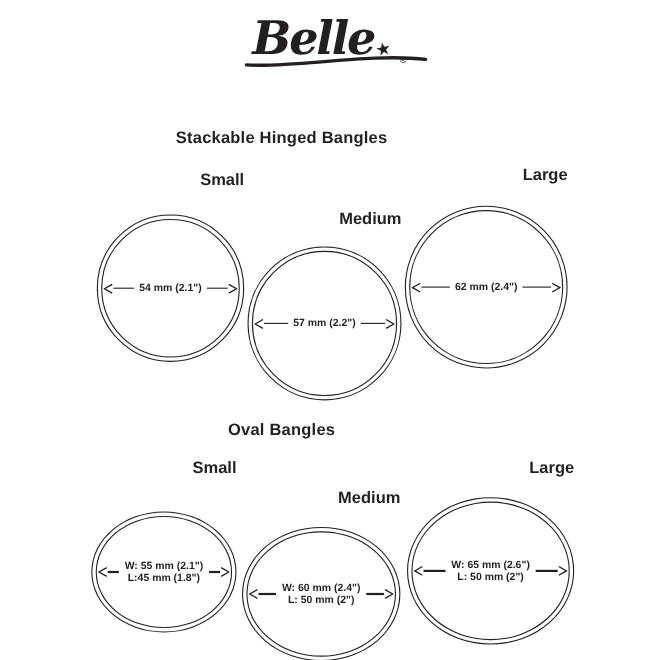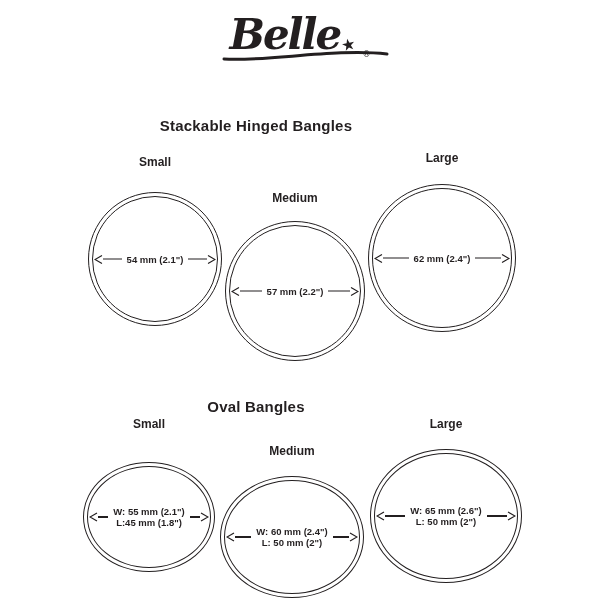--- a/index.html
+++ b/index.html
@@ -14,24 +14,24 @@
   .logo-word{font-size:42px;letter-spacing:-2px;}
   .logo-star{font-family:"DejaVu Sans",sans-serif;font-style:normal;font-size:16px;
              margin:0 2px;transform:rotate(-12deg) translateY(-3px);align-self:flex-end;}
   .logo-reg{font-family:"DejaVu Sans",sans-serif;font-style:normal;font-weight:normal;
             font-size:8px;align-self:flex-end;margin-left:4px;transform:translateY(3px);}
   .flourish{position:absolute;left:-8px;bottom:-7px;width:170px;height:18px;}
   
   .sec-title{position:absolute;left:0;width:512px;text-align:center;
              font-size:15px;font-weight:600;letter-spacing:.2px;}
   .t1{top:117px}
-  .t2{top:398px}
+  .t2{top:382px}
   
   .bangle{position:absolute;}
-  .size-label{width:100%;text-align:center;font-size:12px;font-weight:600;}
+  .size-label{width:100%;text-align:right;font-size:15px;font-weight:600;}
   .ring{position:relative;box-sizing:border-box;border:1.4px solid #231f20;border-radius:50%;}
   .ring-inner{position:absolute;inset:3px;border:1.4px solid #231f20;border-radius:50%;}
   .arrow{position:absolute;left:5px;right:5px;top:50%;transform:translateY(-50%);
          display:flex;align-items:center;}
   .aline{flex:1 1 auto;height:1.3px;background:#231f20;}
   .ahead{flex:0 0 auto;display:block;}
   .meas{flex:0 0 auto;padding:0 5px;font-size:9.5px;font-weight:600;text-align:center;
         line-height:11px;white-space:nowrap;}
   
   .b1{left:88px;top:155px;width:134px;}  .b1 .ring{height:134px;margin-top:23px;}

